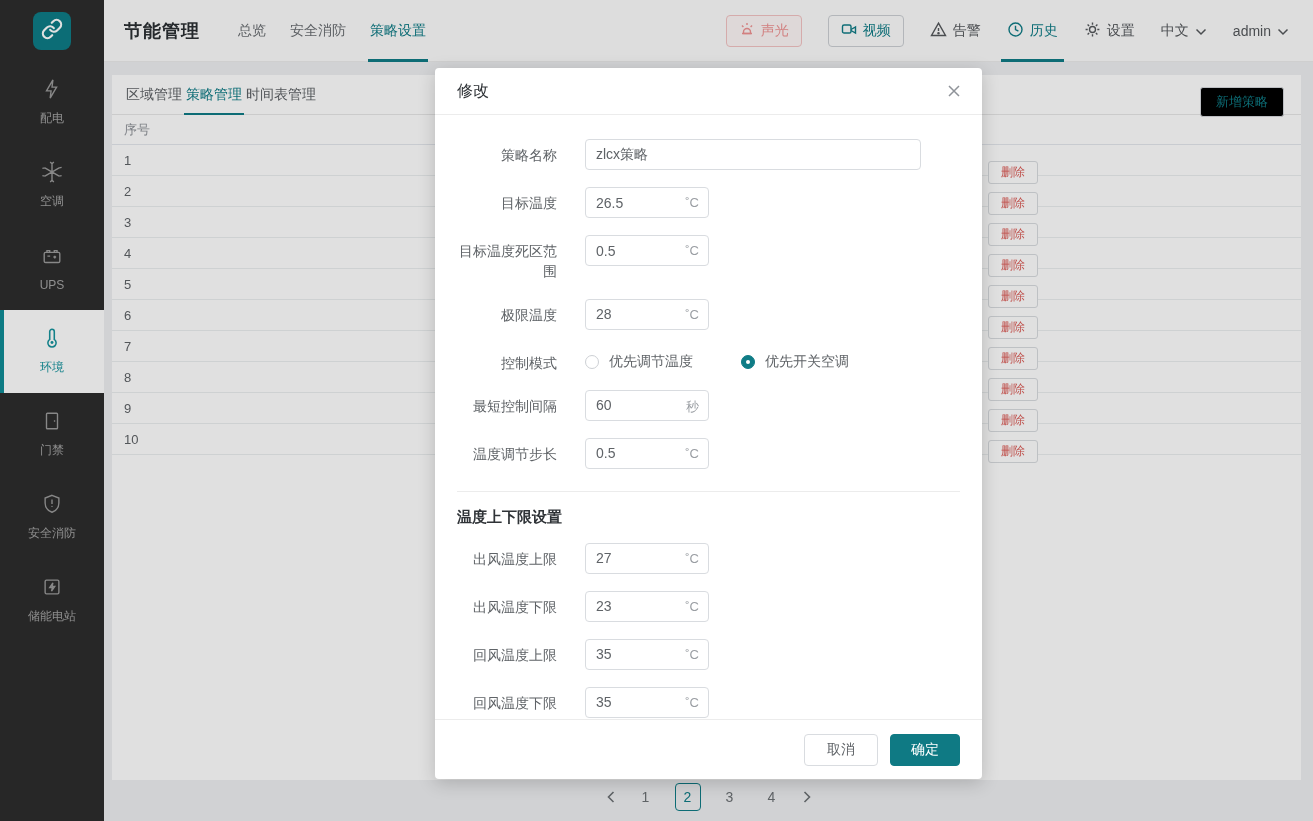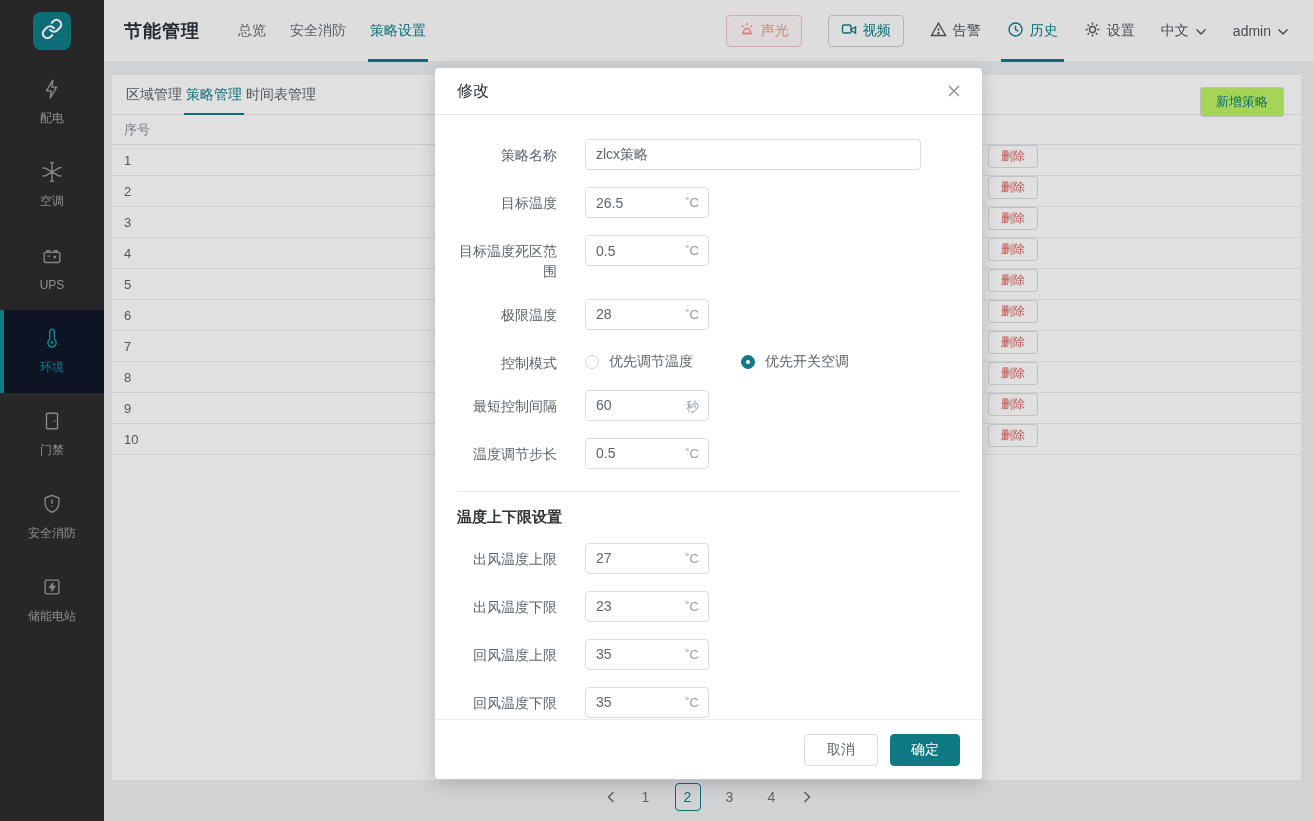--- a/index.html
+++ b/index.html
@@ -9,21 +9,21 @@
 
   
   .sidebar { position:absolute; left:0; top:0; width:104px; height:821px;
     background:#2d2d2d; z-index:2; }
   .logo { position:absolute; left:33px; top:12px; width:38px; height:38px;
     border-radius:8px; background:#0e7d87; display:flex; align-items:center; justify-content:center; }
   .side-items { position:absolute; top:61px; left:0; right:0; }
   .side-item { height:83px; display:flex; flex-direction:column; align-items:center;
     justify-content:center; gap:7px; color:#a3a3a3; font-size:12px; cursor:pointer; }
   .side-item svg { stroke:#9b9b9b; }
-  .side-item.active { background:#0f172a; color:#16939d; box-shadow:inset 4px 0 0 #0f8d97; }
+  .side-item.active { background:#ffffff; color:#16939d; box-shadow:inset 4px 0 0 #0f8d97; }
   .side-item.active svg { stroke:#16939d; }
 
   
   .header { position:absolute; left:104px; top:0; width:1209px; height:62px;
     background:#fcfcfc; border-bottom:1px solid #ececec; display:flex; align-items:center;
     padding:0 24px 0 20px; z-index:1; }
   .app-title { font-size:18px; font-weight:bold; color:#2b2f33; letter-spacing:1px; }
   .hnav { display:flex; margin-left:26px; height:62px; }
   .hnav-item { display:flex; align-items:center; padding:0 12px; font-size:14px;
     color:#6a6e72; position:relative; cursor:pointer; }
@@ -46,27 +46,27 @@
 
   
   .main { position:absolute; left:104px; top:62px; width:1209px; height:759px; background:#eef0f2; }
   .card { position:absolute; left:8px; top:13px; right:12px; bottom:41px; background:#ffffff; }
   .ctabs { display:flex; padding:0 12px; border-bottom:1px solid #e8e8e8; }
   .ctab { padding:11px 2px 10px; font-size:14px; color:#5f6367; position:relative; cursor:pointer; }
   .ctab.active { color:#0f7c86; }
   .ctab.active::after { content:""; position:absolute; left:0; right:0; bottom:-1px;
     height:2px; background:#0f7c86; }
   .add-btn { position:absolute; top:12px; right:17px; height:30px; padding:0 15px;
-    background:#bef264; border:1px solid #d6d9dd; border-radius:3px; color:#0f7c86;
+    background:#000000; border:1px solid #d6d9dd; border-radius:3px; color:#0f7c86;
     font-size:13px; cursor:pointer; }
   .thead { height:30px; display:flex; align-items:center; padding:0 12px;
     font-size:13px; color:#8f9399; border-bottom:1px solid #e4e7ed; }
   .trow { height:31px; display:flex; align-items:center; padding:0 12px;
     font-size:13px; color:#5f6367; border-bottom:1px solid #ebeef0; position:relative; }
-  .row-actions { position:absolute; left:818px; top:0; display:flex; gap:8px; }
+  .row-actions { position:absolute; left:818px; top:16px; display:flex; gap:8px; }
   .btn-mini { height:23px; padding:0 12px; background:#fff; border:1px solid #d9dce0;
     border-radius:3px; font-size:12px; cursor:pointer; }
   .btn-mini.edit { color:#0f7c86; }
   .btn-mini.del { color:#da5a55; }
   .pager { position:absolute; left:0; right:0; bottom:10px; display:flex;
     justify-content:center; align-items:center; gap:16px; }
   .page-num { min-width:26px; height:28px; display:flex; align-items:center;
     justify-content:center; font-size:14px; color:#6d7175; cursor:pointer; }
   .page-num.active { border:1px solid #0f7c86; border-radius:4px; color:#0f7c86; }
   .page-arrow { display:flex; align-items:center; cursor:pointer; }

